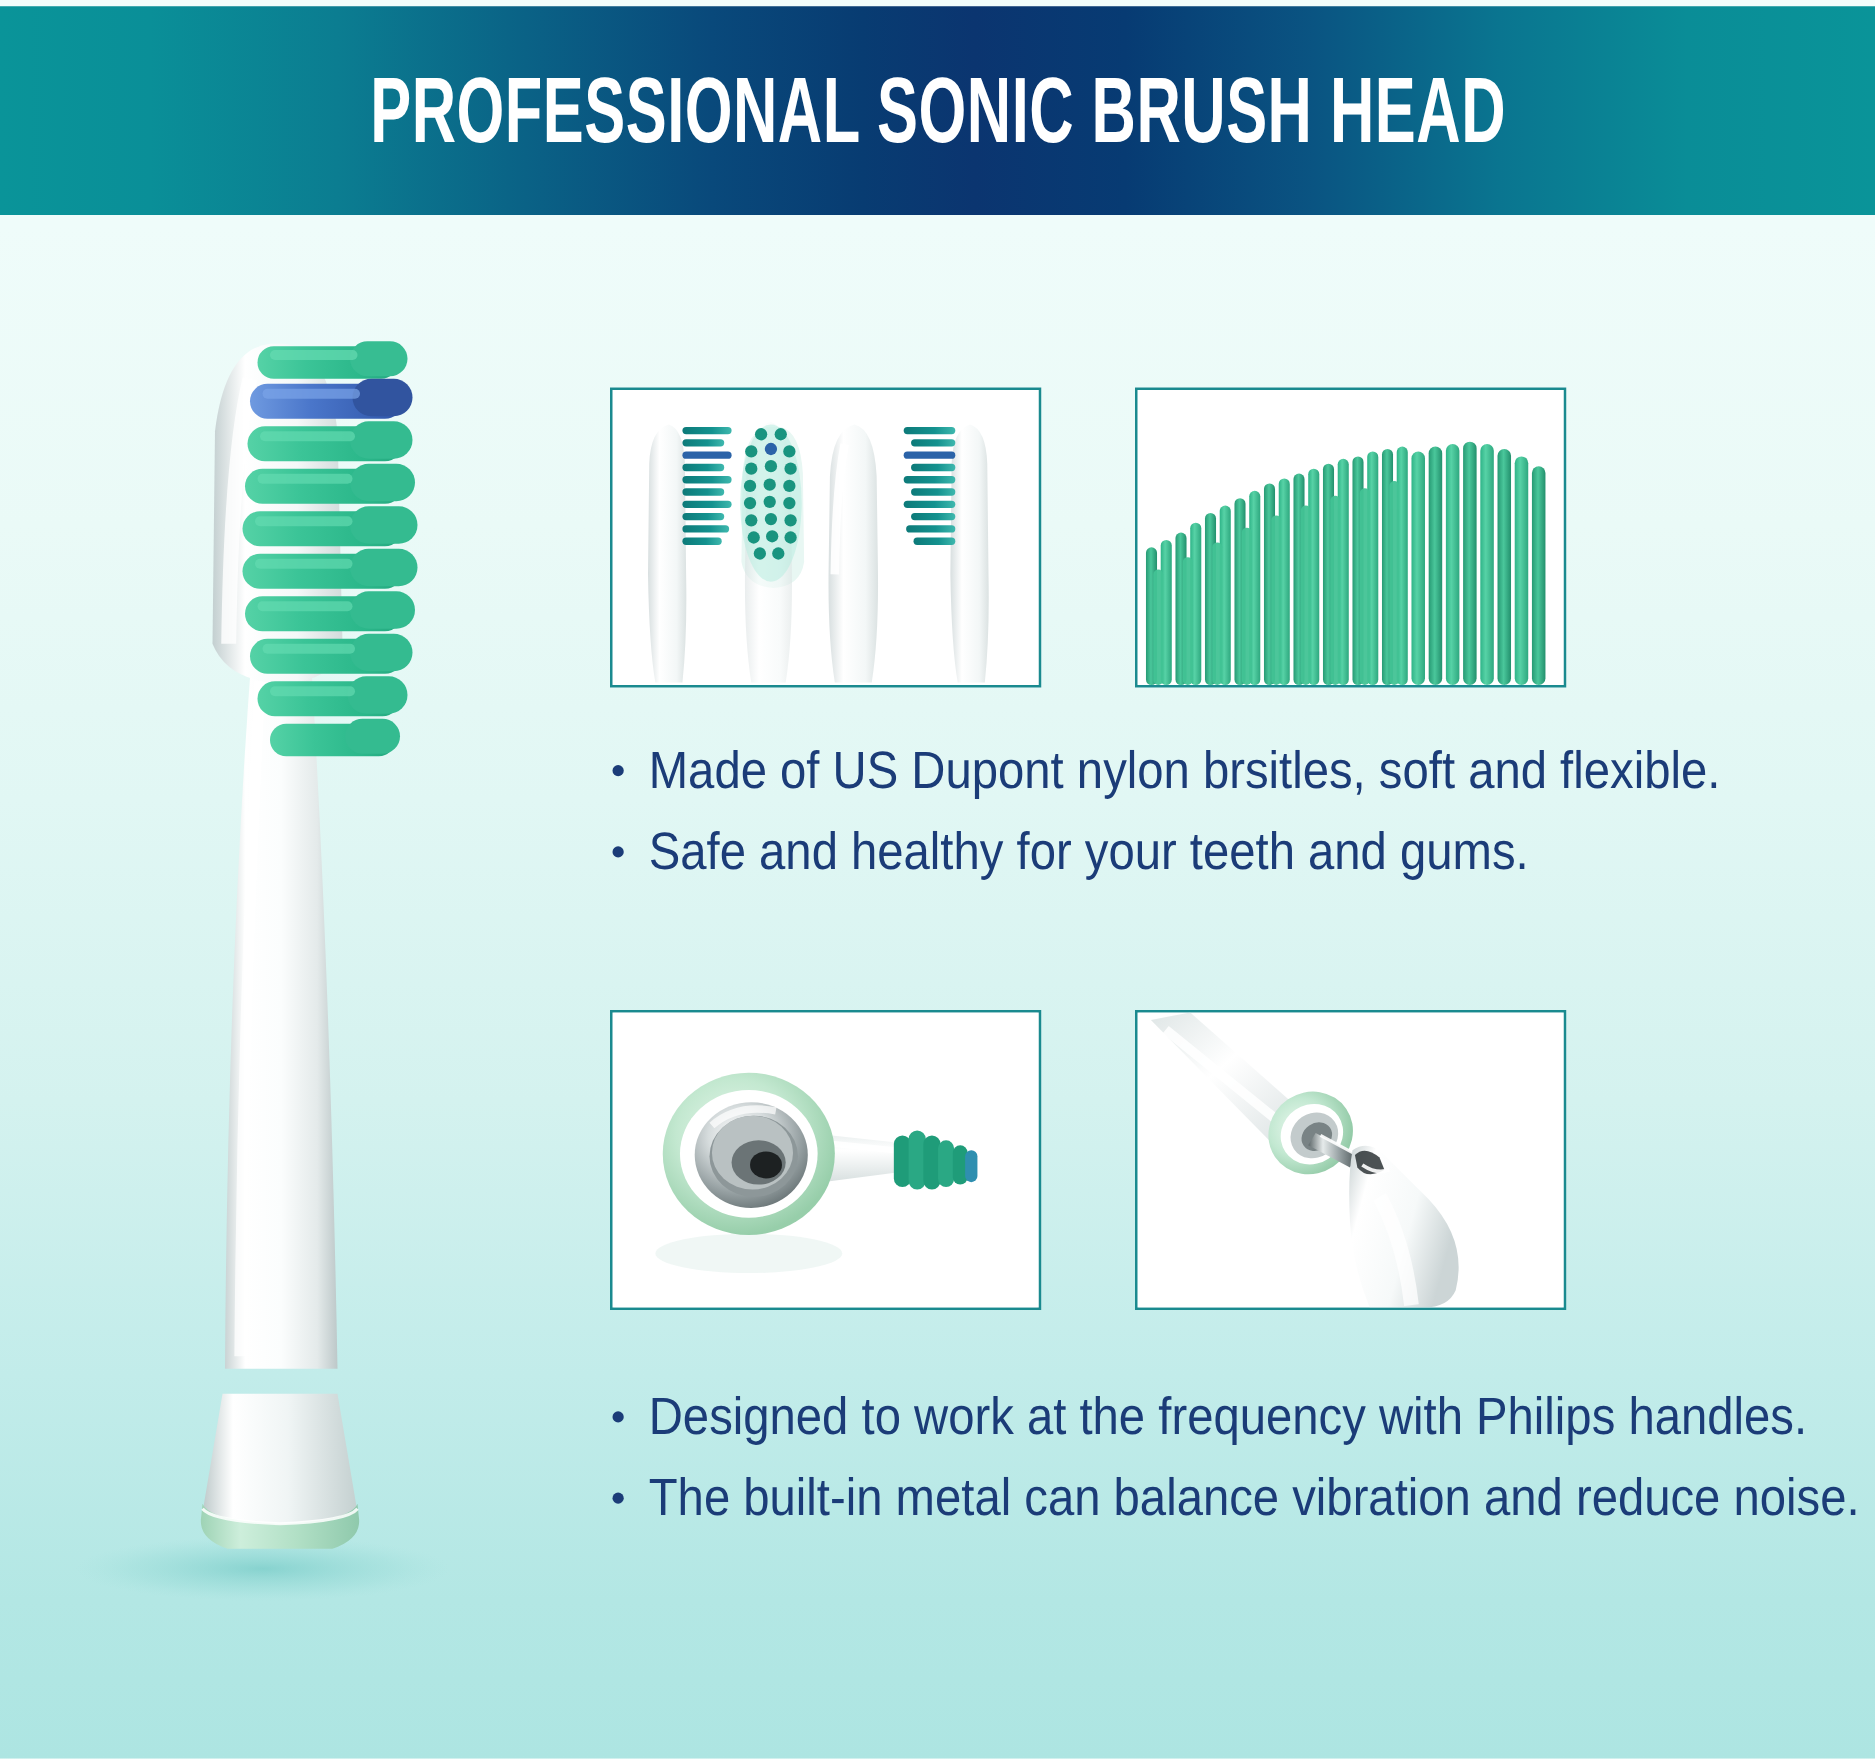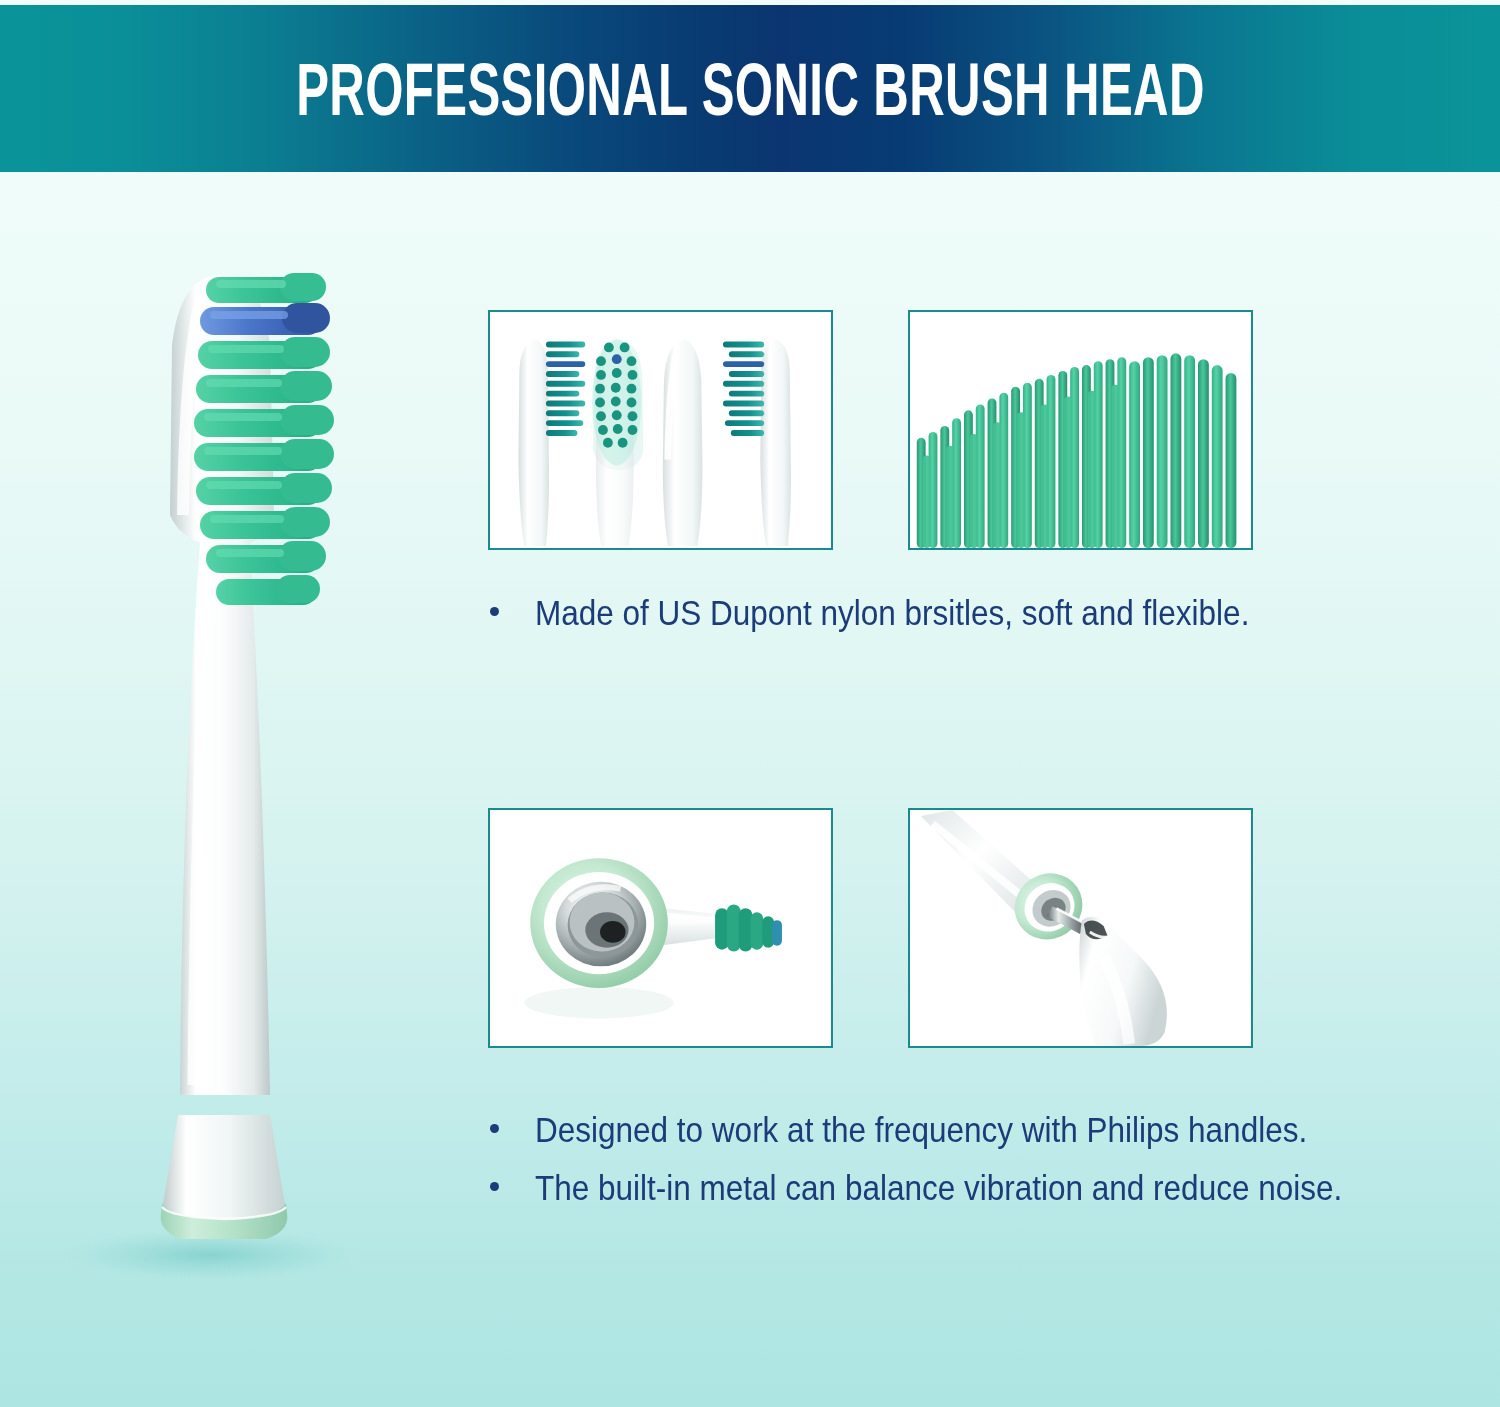--- a/index.html
+++ b/index.html
@@ -109,25 +109,24 @@
     position: absolute;
     left: 20px;
   }
   .bullets.group1 { top: 295px; }
   .bullets.group2 { top: 812px; }
 
   .bullet-item {
     display: flex;
     align-items: baseline;
     color: #1b3c78;
-    font-size: 35px;
+    font-size: 42px;
     line-height: 1.0;
     margin-bottom: 23px;
     white-space: nowrap;
-    gap: 16px;
   }
   .bullet-dot {
     width: 9px;
     height: 9px;
     border-radius: 50%;
     background: #1b3c78;
     margin-right: 20px;
     flex: none;
     position: relative;
     top: -9px;
@@ -417,20 +416,24 @@
         </svg>
       </div>
 
     </div>
 
     <div class="bullets group1">
       <div class="bullet-item">
         <span class="bullet-dot"></span>
         <span class="bullet-text">Made of US Dupont nylon brsitles, soft and flexible.</span>
       </div>
+      <div class="bullet-item">
+        <span class="bullet-dot"></span>
+        <span class="bullet-text">Safe and healthy for your teeth and gums.</span>
+      </div>
     </div>
 
     <div class="frame-row row2">
 
       <div class="photo-frame">
         <svg viewBox="0 0 345 240" xmlns="http://www.w3.org/2000/svg">
           <defs>
             <linearGradient id="shaftG" x1="0" y1="0" x2="0" y2="1">
               <stop offset="0%" stop-color="#e6ecec"></stop>
               <stop offset="35%" stop-color="#ffffff"></stop>

